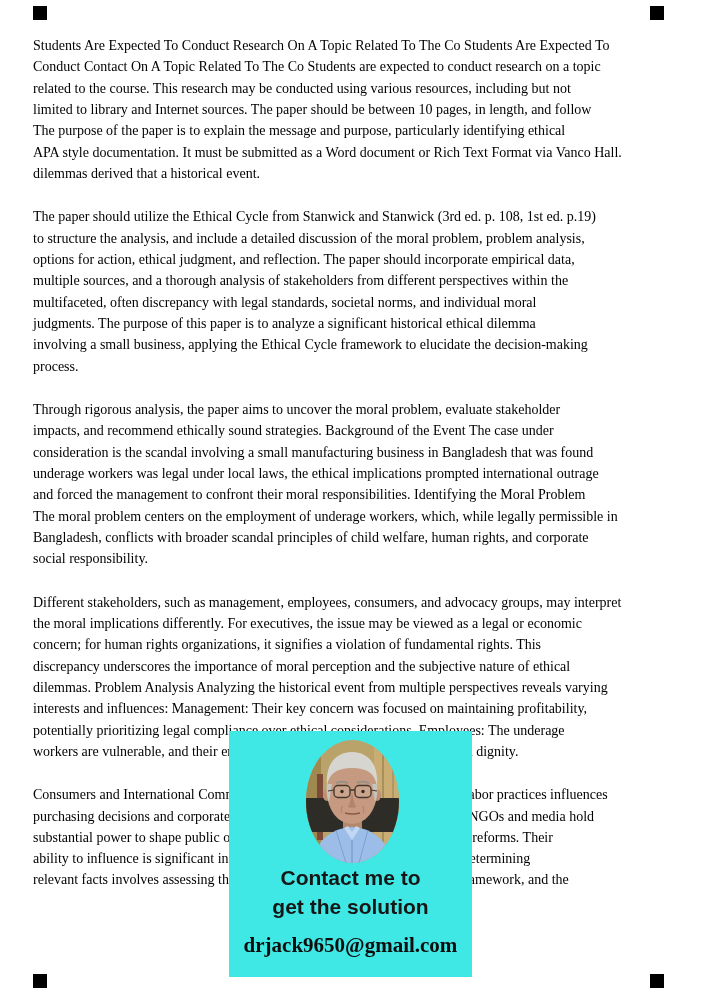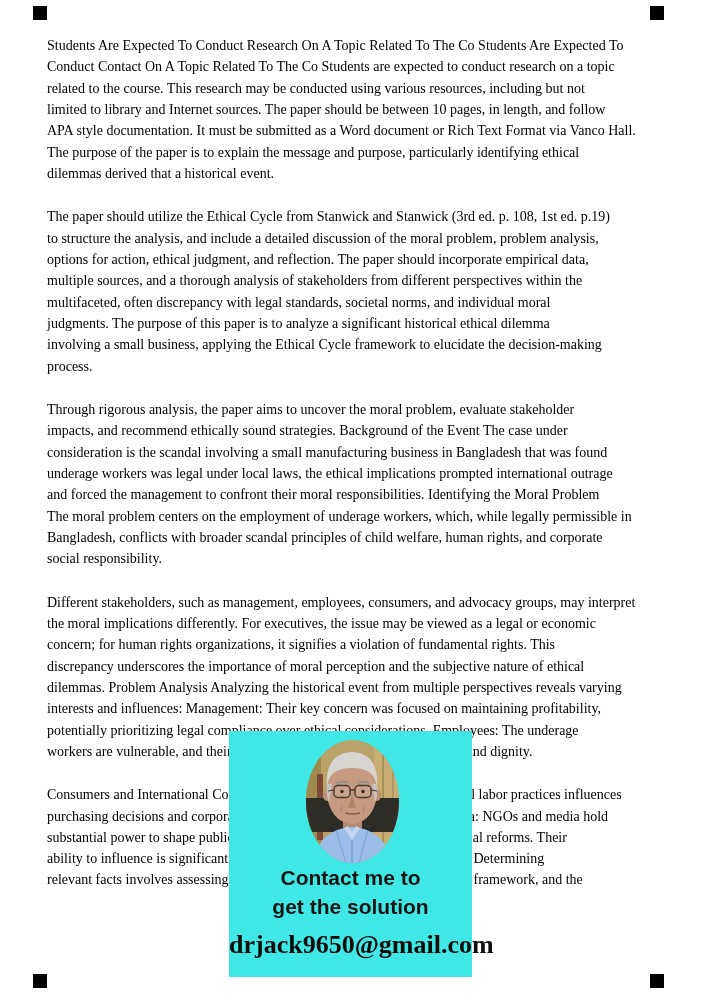--- a/index.html
+++ b/index.html
@@ -7,21 +7,21 @@
     width:708px;height:1000px;position:relative;overflow:hidden;
     font-family:"Liberation Serif", serif;
   }
   .page{position:absolute;inset:0;}
   .corner-mark{position:absolute;width:14px;height:14px;}
   .corner-mark.tl{left:33px;top:6px;}
   .corner-mark.tr{left:650px;top:6px;}
   .corner-mark.bl{left:33px;top:974px;}
   .corner-mark.br{left:650px;top:974px;}
   .doc{
-    position:absolute;left:47px;top:35px;width:616px;
+    position:absolute;left:33px;top:35px;width:616px;
     font-size:14px;line-height:21.33px;
   }
   .doc .paragraph{margin:0 0 22px 0;}
   .doc .line{white-space:nowrap;}
   .overlay{
     position:absolute;left:229px;top:731px;width:243px;height:246px;
     text-align:center;
   }
   .photo{
     position:absolute;left:77px;top:9px;width:93px;height:123px;
@@ -29,41 +29,41 @@
   }
   .photo svg{display:block;width:93px;height:123px;}
   .ov-title{
     position:absolute;left:0;top:132px;width:243px;
     font-family:"Liberation Sans", sans-serif;
     font-weight:bold;font-size:21px;line-height:29px;
   }
   .ov-email{
     position:absolute;left:0;top:201px;width:243px;
     font-family:"Liberation Serif", serif;
-    font-weight:bold;font-size:26px;line-height:26px;
+    font-weight:bold;font-size:21px;line-height:26px;
   }
 </style>
 </head>
 <body style="background: rgb(255, 255, 255);">
 
 <div class="page">
 
   <div class="corner-mark tl" style="background: rgb(0, 0, 0);"></div>
   <div class="corner-mark tr" style="background: rgb(0, 0, 0);"></div>
   <div class="corner-mark bl" style="background: rgb(0, 0, 0);"></div>
   <div class="corner-mark br" style="background: rgb(0, 0, 0);"></div>
 
   <div class="doc" id="doc" style="color: rgb(0, 0, 0);">
       <div class="paragraph">
         <div class="line">Students Are Expected To Conduct Research On A Topic Related To The Co Students Are Expected To</div>
         <div class="line">Conduct Contact On A Topic Related To The Co Students are expected to conduct research on a topic</div>
         <div class="line">related to the course. This research may be conducted using various resources, including but not</div>
         <div class="line">limited to library and Internet sources. The paper should be between 10 pages, in length, and follow</div>
+        <div class="line">The purpose of the paper is to explain the message and purpose, particularly identifying ethical</div>
         <div class="line">APA style documentation. It must be submitted as a Word document or Rich Text Format via Vanco Hall.</div>
-        <div class="line">The purpose of the paper is to explain the message and purpose, particularly identifying ethical</div>
         <div class="line">dilemmas derived that a historical event.</div>
       </div>
       <div class="paragraph">
         <div class="line">The paper should utilize the Ethical Cycle from Stanwick and Stanwick (3rd ed. p. 108, 1st ed. p.19)</div>
         <div class="line">to structure the analysis, and include a detailed discussion of the moral problem, problem analysis,</div>
         <div class="line">options for action, ethical judgment, and reflection. The paper should incorporate empirical data,</div>
         <div class="line">multiple sources, and a thorough analysis of stakeholders from different perspectives within the</div>
         <div class="line">multifaceted, often discrepancy with legal standards, societal norms, and individual moral</div>
         <div class="line">judgments. The purpose of this paper is to analyze a significant historical ethical dilemma</div>
         <div class="line">involving a small business, applying the Ethical Cycle framework to elucidate the decision-making</div>

